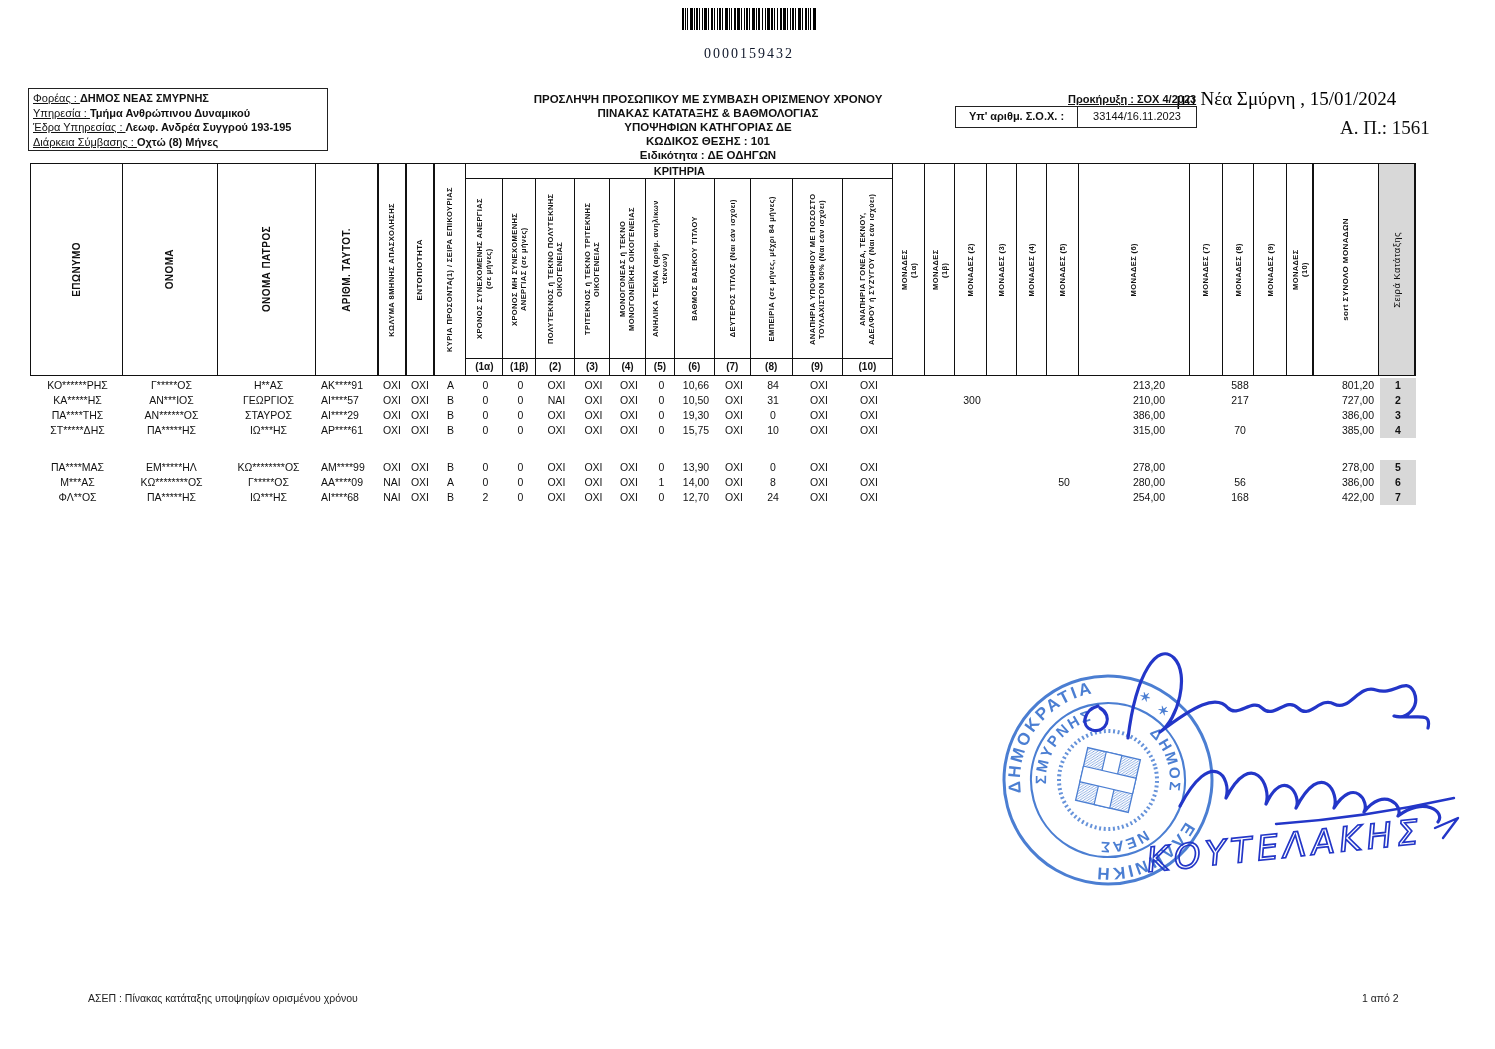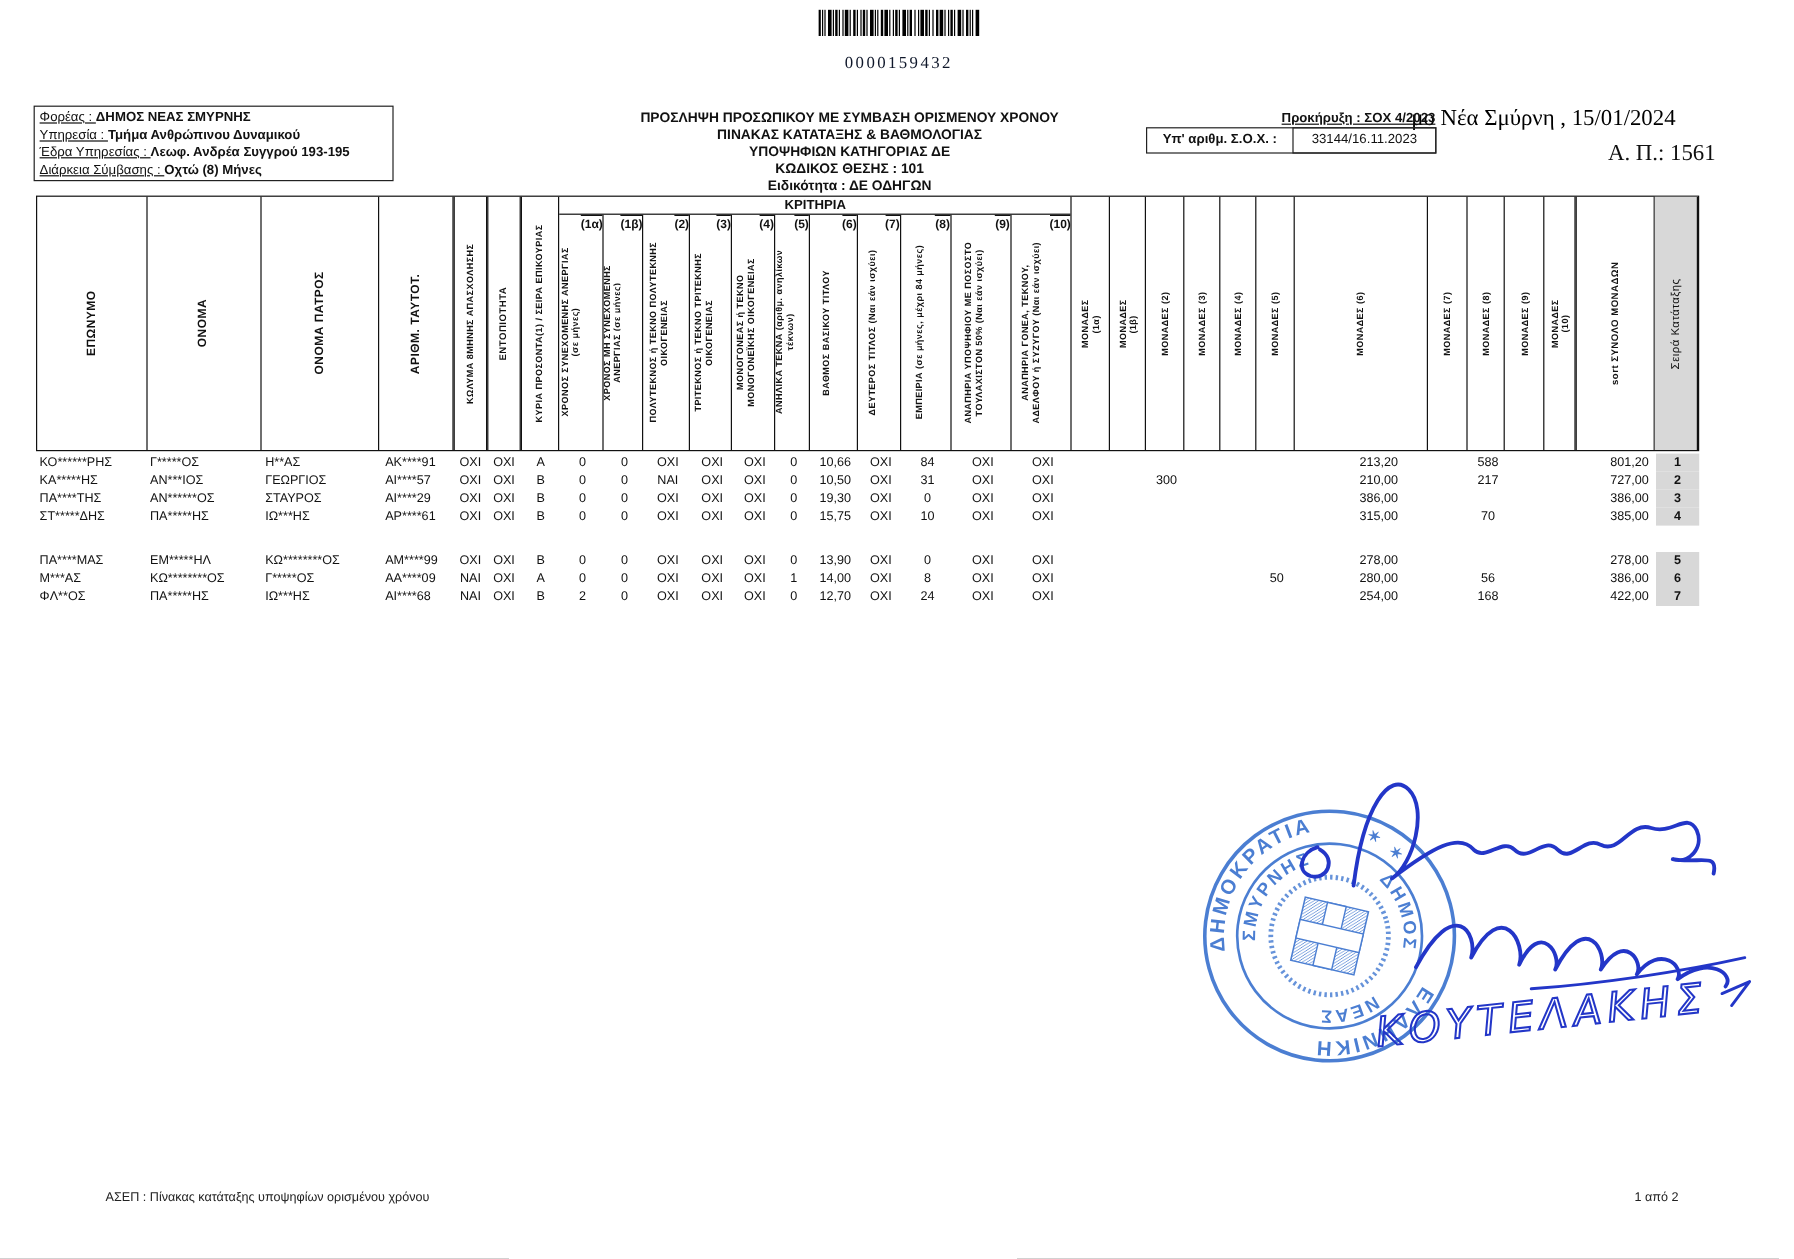--- a/index.html
+++ b/index.html
@@ -37,21 +37,21 @@
   #thead{position:absolute;left:30px;top:163px;width:1386px;height:213px;
          border:1px solid #111;box-sizing:border-box;display:flex;}
   .hcell{border-right:1px solid #111;box-sizing:border-box;display:flex;
          align-items:center;justify-content:center;overflow:hidden;}
   .vtext{writing-mode:vertical-rl;transform:rotate(180deg);font-weight:bold;
          text-align:center;letter-spacing:.4px;line-height:9px;}
   .grp{box-sizing:border-box;display:flex;flex-direction:column;border-right:1px solid #111;}
   .gtitle{height:15px;border-bottom:1px solid #111;box-sizing:border-box;text-align:center;
           font-size:11px;font-weight:bold;line-height:14px;}
   .gcols{flex:1;display:flex;}
-  .hcol{border-right:1px solid #111;box-sizing:border-box;display:flex;flex-direction:row;}
+  .hcol{border-right:1px solid #111;box-sizing:border-box;display:flex;flex-direction:column;}
   .hcol:last-child,.grp:last-child{border-right:none;}
   .vwrap{flex:1;display:flex;align-items:center;justify-content:center;overflow:hidden;}
   .numrow{height:17px;border-top:1px solid #111;box-sizing:border-box;text-align:center;
           font-size:10px;font-weight:bold;line-height:16px;}
   .bl2{border-left:1px solid #111;}
 
   
   .cw0{width:92px}.cw1{width:96px}.cw2{width:98px}.cw3{width:62px}.cw4{width:28px}
   .cw5{width:28px}.cw6{width:33px}
   .cw7{width:37px}.cw8{width:33px}.cw9{width:39px}.cw10{width:35px}.cw11{width:36px}
@@ -68,21 +68,21 @@
   .bath .vtext{font-size:7.5px;line-height:9px;max-height:56px;font-weight:bold;}
   .syn  .vtext{font-size:8px;line-height:10px;max-height:150px;}
   .seir{background:#d8d8d8;}
   .seir .vtext{font-size:9.5px;font-weight:normal;max-height:150px;}
 
   
   #tbody{position:absolute;left:30px;top:378px;width:1386px;}
   .trow{display:flex;height:15px;line-height:15px;font-size:10.5px;}
   #tbody .trow:nth-child(5){margin-top:22px;}
   .trow span{display:block;box-sizing:border-box;text-align:center;overflow:hidden;white-space:nowrap;}
-  .trow .cw0,.trow .cw1,.trow .cw2{text-align:left;padding-left:3px;}
+  .trow .cw0,.trow .cw1,.trow .cw2{text-align:center;padding-left:3px;}
   .trow .cw3{text-align:left;padding-left:5px;}
   .trow .cw24{text-align:right;padding-right:26px;}
   .trow .cw29{text-align:right;padding-right:6px;}
   .trow .cw30{background:#d8d8d8;font-weight:bold;}
 
   
   #stampsig{position:absolute;left:980px;top:628px;}
 
   
   #footerL{position:absolute;left:88px;top:992px;font-size:10.5px;color:#222;}

